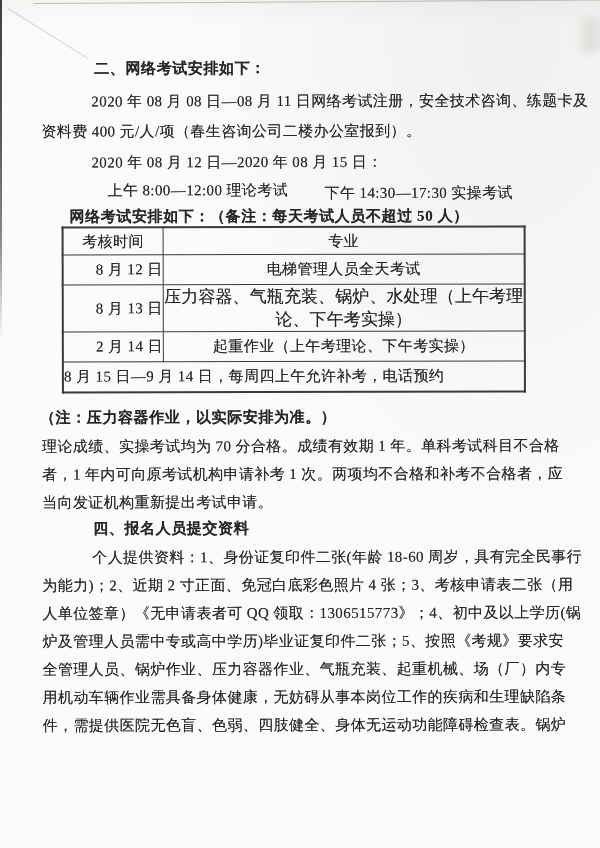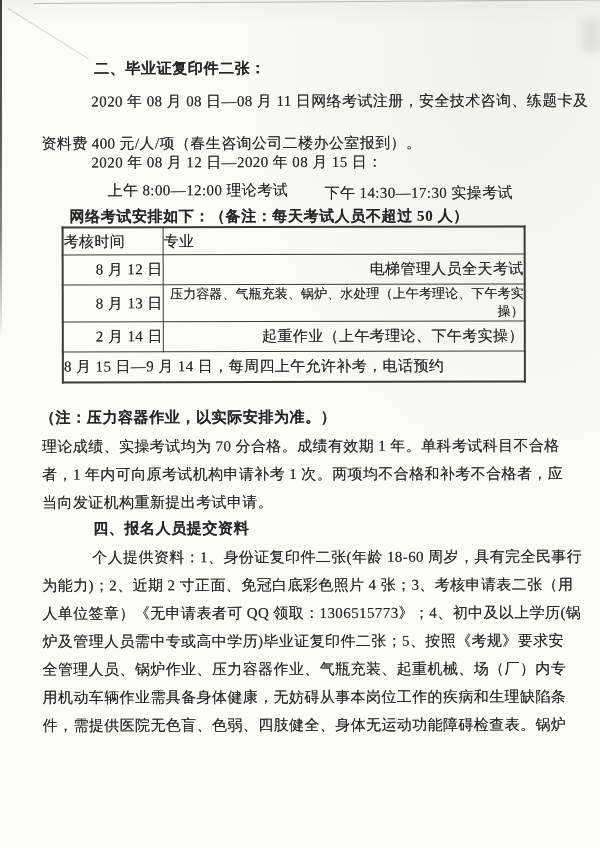--- a/index.html
+++ b/index.html
@@ -59,41 +59,41 @@
     font-size:15px;color:var(--ink);
     text-shadow:0 0 0.5px rgba(38,38,38,0.6);
   }
   table.sched td{
     border:1px solid var(--border);
     padding:0;height:29px;vertical-align:middle;
     letter-spacing:0.4px;
   }
   table.sched{border:2px solid var(--border);}
   td.c-date{width:99px;text-align:right;}
-  td.c-spec{padding-left:11px;text-align:right;}
-  td.c-spec.small{font-size:13px;letter-spacing:0.1px;}
-  tr.hdr td{height:26px;text-align:left;}
+  td.c-spec{padding-left:11px;text-align:center;}
+  td.c-spec.small{font-size:17px;letter-spacing:0.1px;}
+  tr.hdr td{height:26px;text-align:center;}
   td.c-foot{}
 </style>
 </head>
 <body>
 
 <div class="page">
 
   <div class="edge-left"></div>
   <div class="edge-top"></div>
   <div class="crease-topleft"></div>
   <div class="smudge-topright"></div>
 
   <div class="content">
 
-    <div class="ln bold" style="left:95px;top:58px;">二、毕业证复印件二张：</div>
+    <div class="ln bold" style="left:95px;top:58px;">二、网络考试安排如下：</div>
 
     <div class="ln" style="left:92px;top:91px;">2020 年 08 月 08 日—08 月 11 日网络考试注册，安全技术咨询、练题卡及</div>
-    <div class="ln" style="left:42px;top:133px;">资料费 400 元/人/项（春生咨询公司二楼办公室报到）。</div>
+    <div class="ln" style="left:42px;top:121px;">资料费 400 元/人/项（春生咨询公司二楼办公室报到）。</div>
 
     <div class="ln" style="left:92px;top:152px;">2020 年 08 月 12 日—2020 年 08 月 15 日：</div>
 
     <div class="ln" style="left:108px;top:180px;">上午 8:00—12:00 理论考试</div>
     <div class="ln" style="left:325px;top:183px;">下午 14:30—17:30 实操考试</div>
 
     <div class="ln bold" style="left:70px;top:206px;">网络考试安排如下：（备注：每天考试人员不超过 50 人）</div>
 
     <table class="sched">
       <tbody>

